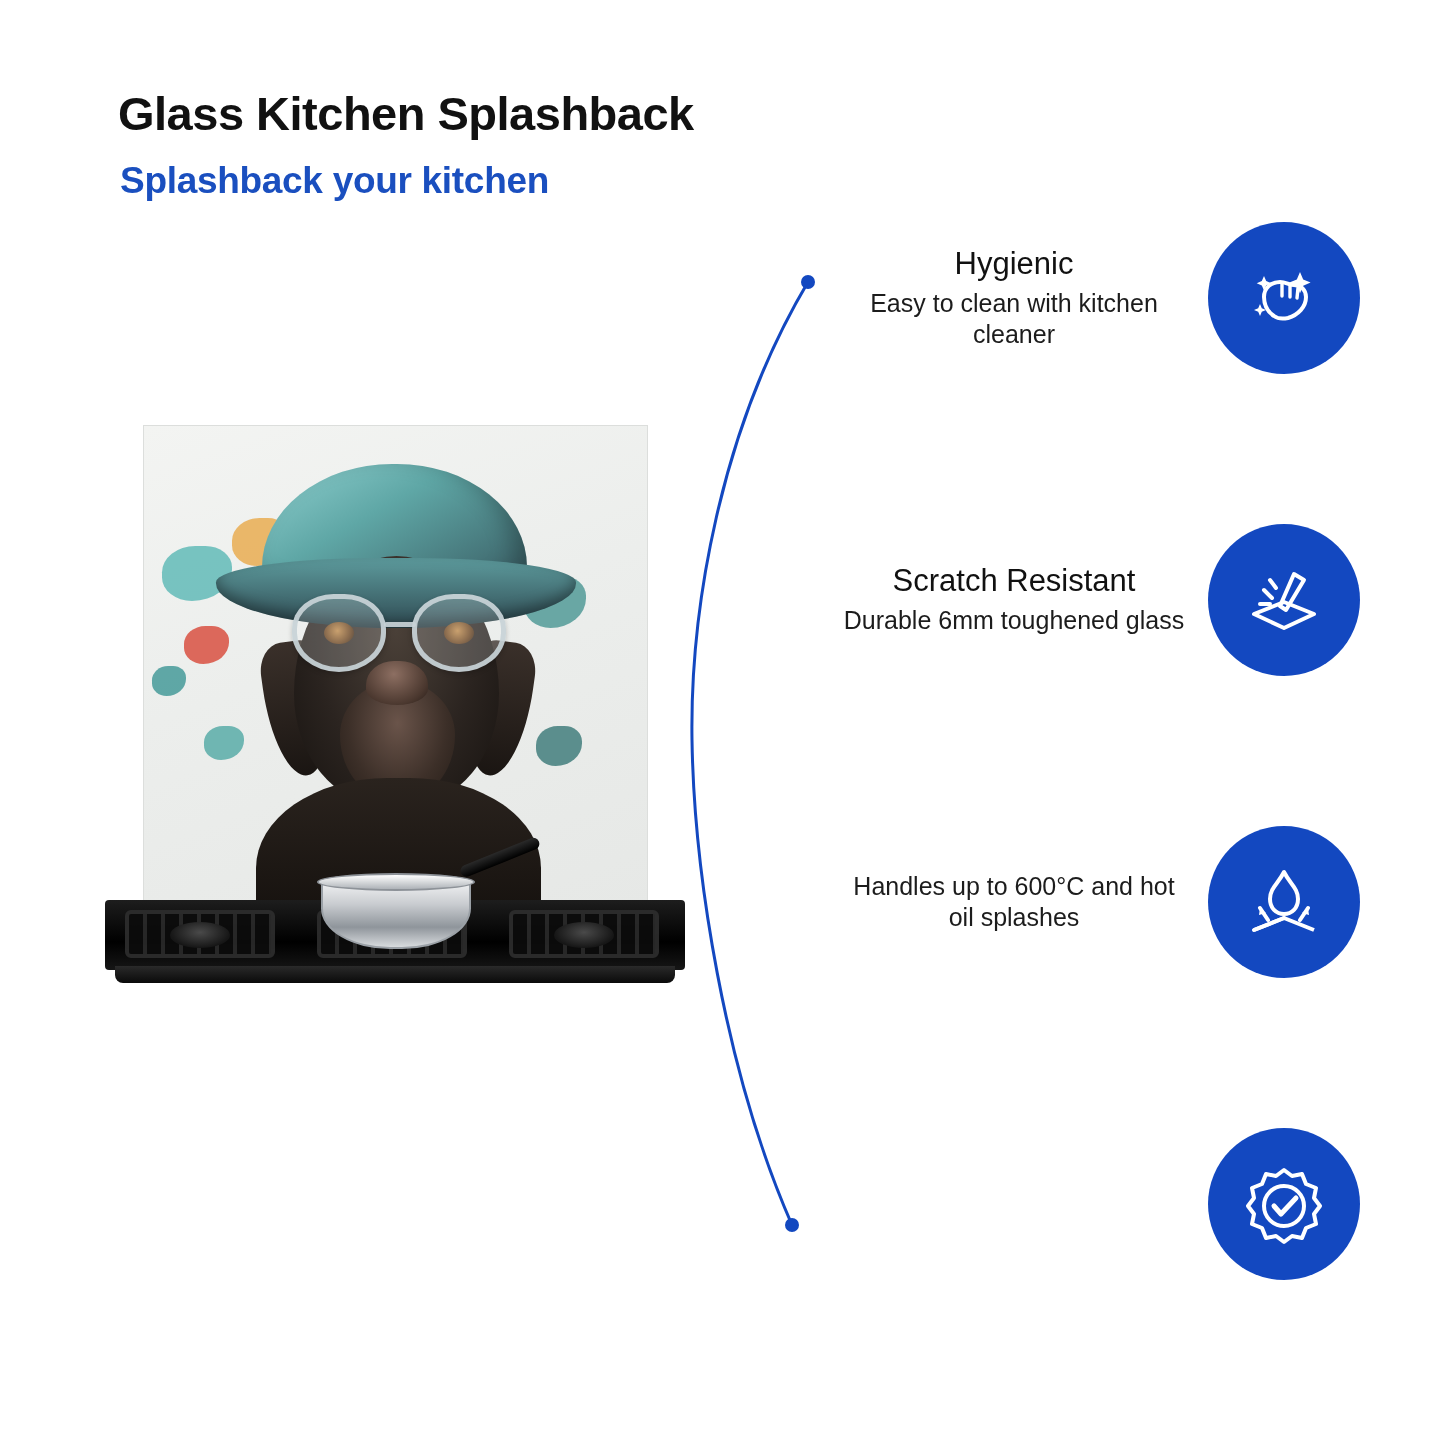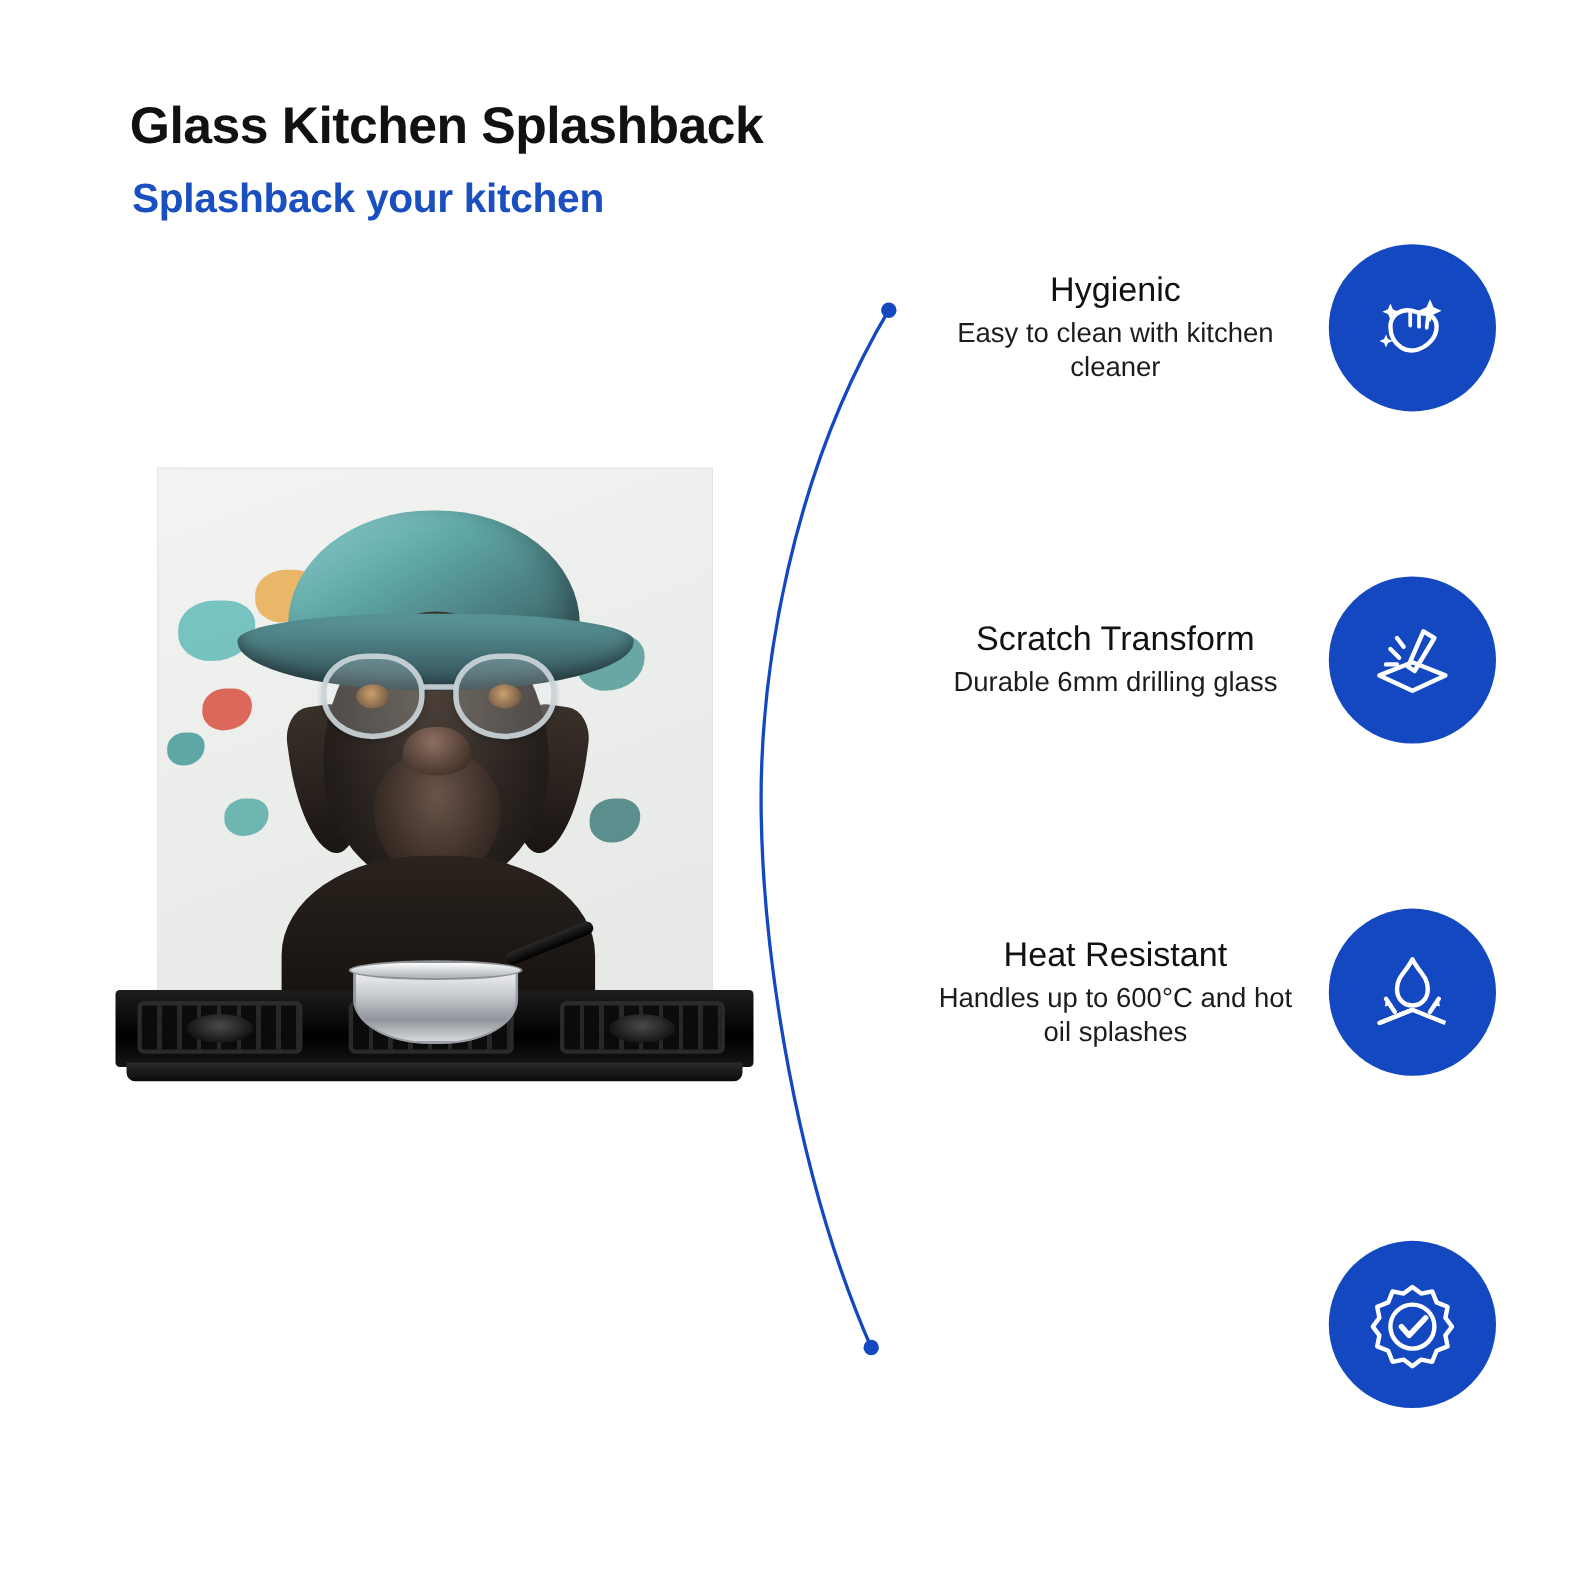--- a/index.html
+++ b/index.html
@@ -347,35 +347,34 @@
           <path d="M44 31 L44 44 M52 33 L52 45 M60 36 L59 46" stroke="#ffffff" stroke-width="3.4" stroke-linecap="round"></path>
           <path d="M62 20 l3.2 7.4 7.4 3.2 -7.4 3.2 -3.2 7.4 -3.2 -7.4 -7.4 -3.2 7.4 -3.2 Z" fill="#ffffff"></path>
           <path d="M26 24 l2.2 5.1 5.1 2.2 -5.1 2.2 -2.2 5.1 -2.2 -5.1 -5.1 -2.2 5.1 -2.2 Z" fill="#ffffff"></path>
           <path d="M22 52 l1.8 4.2 4.2 1.8 -4.2 1.8 -1.8 4.2 -1.8 -4.2 -4.2 -1.8 4.2 -1.8 Z" fill="#ffffff"></path>
         </svg>
       </div>
     </div>
 
     <div class="feature" style="top:360px;">
       <div class="text">
-        <div class="f-title">Scratch Transform</div>
-        <div class="f-desc">Durable 6mm drilling glass</div>
+        <div class="f-title">Scratch Resistant</div>
+        <div class="f-desc">Durable 6mm toughened glass</div>
       </div>
       <div class="badge">
         <svg width="92" height="92" viewBox="0 0 92 92" fill="none" xmlns="http://www.w3.org/2000/svg">
           <path d="M16 60 L46 48 L76 60 L46 74 Z" stroke="#ffffff" stroke-width="4" stroke-linejoin="round" fill="none"></path>
           <path d="M56 20 L66 26 L48 56 L42 52 Z" stroke="#ffffff" stroke-width="4" stroke-linejoin="round" fill="none"></path>
           <path d="M26 36 L34 44 M22 50 L32 50 M32 26 L38 34" stroke="#ffffff" stroke-width="4" stroke-linecap="round"></path>
         </svg>
       </div>
     </div>
 
     <div class="feature" style="top:662px;">
       <div class="text">
-        <div class="f-title">Heat Resistant</div>
         <div class="f-desc">Handles up to 600°C and hot oil splashes</div>
       </div>
       <div class="badge">
         <svg width="92" height="92" viewBox="0 0 92 92" fill="none" xmlns="http://www.w3.org/2000/svg">
           <path d="M46 16 C40 28 32 32 32 43 C32 52 38 58 46 58 C54 58 60 52 60 43 C60 32 52 28 46 16 Z" stroke="#ffffff" stroke-width="4" stroke-linejoin="round" fill="none"></path>
           <path d="M16 74 L46 62 L76 74" stroke="#ffffff" stroke-width="4" stroke-linejoin="round" fill="none"></path>
           <path d="M16 74 L46 62" stroke="#ffffff" stroke-width="4" stroke-linecap="round"></path>
           <path d="M30 64 L22 52 M62 64 L70 52" stroke="#ffffff" stroke-width="4" stroke-linecap="round"></path>
           <path d="M22 52 l-1 7 7 -2 Z" fill="#ffffff"></path>
           <path d="M70 52 l1 7 -7 -2 Z" fill="#ffffff"></path>

